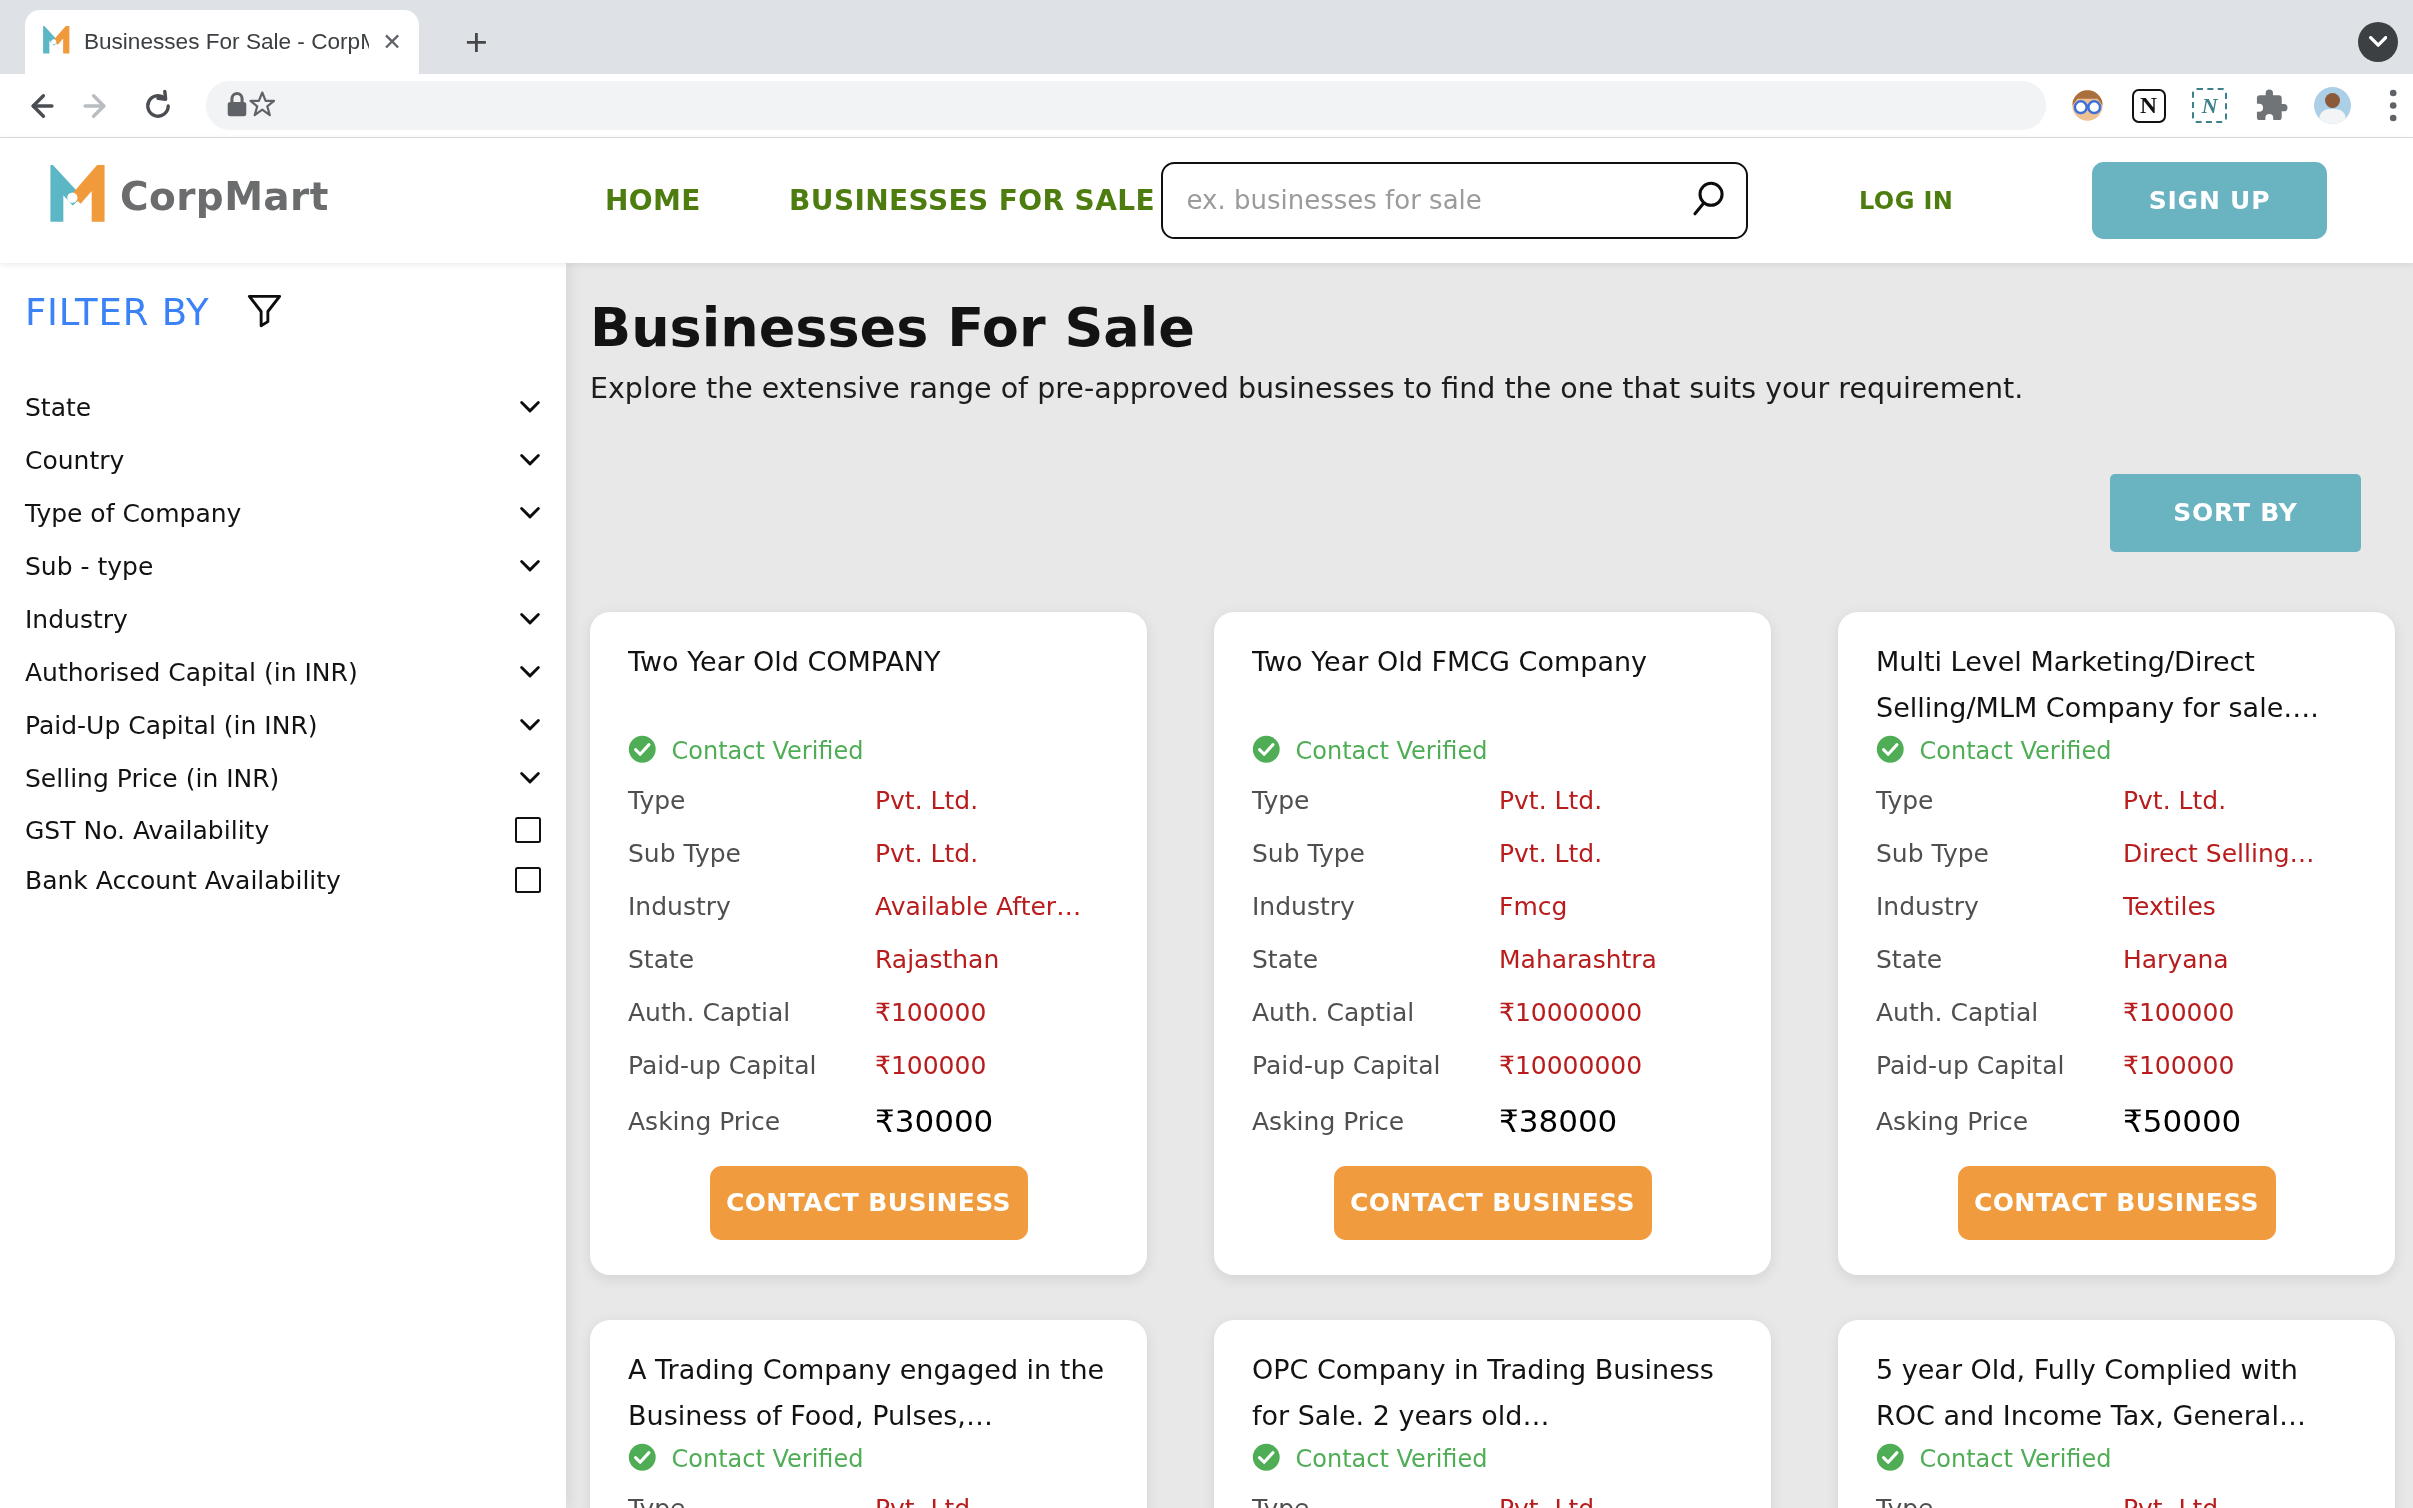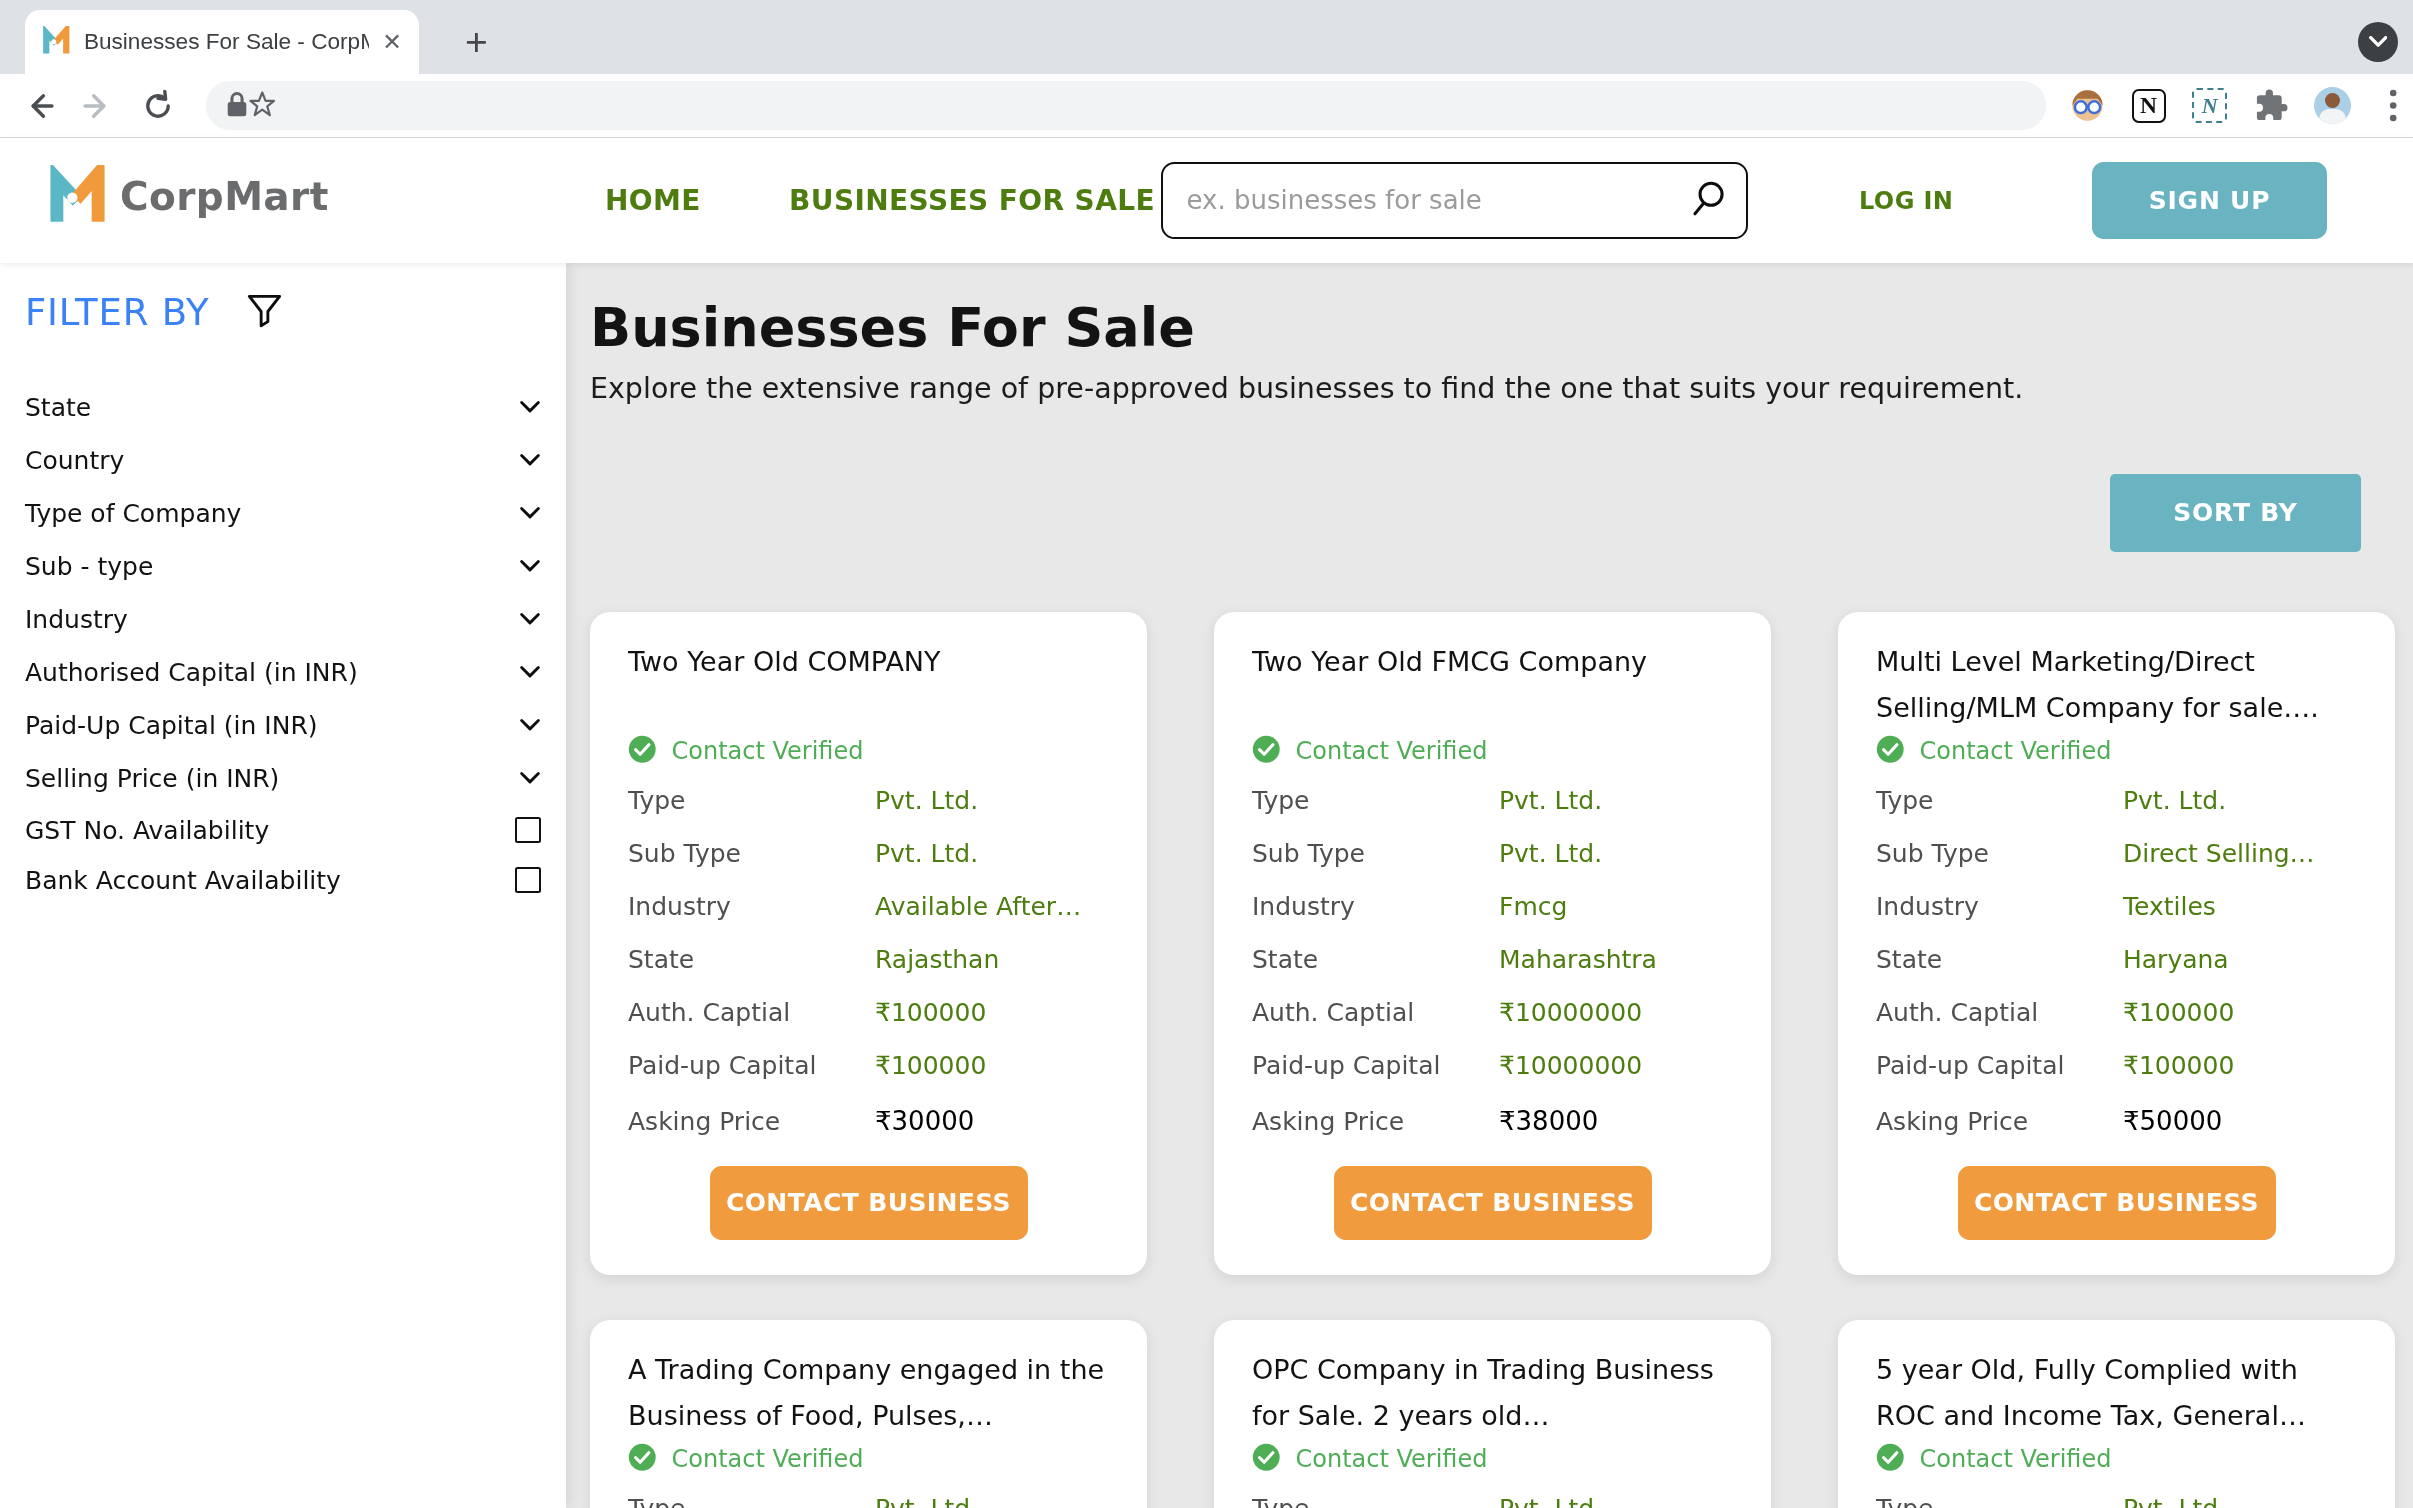--- a/index.html
+++ b/index.html
@@ -77,24 +77,24 @@
 
   .grid { margin-top:60px; display:grid; grid-template-columns:repeat(3,557px); column-gap:67px; row-gap:45px; }
   .card { width:557px; min-height:662px; background:#fff; border-radius:20px;
           box-shadow:0 3.4px 13.4px rgba(0,0,0,.09); padding:27px 38px 35px 38px; display:flex; flex-direction:column; }
   .card-title { font-size:27px; font-weight:500; color:#121212; line-height:46px; height:92px; overflow:hidden; }
   .verified { margin-top:5px; height:30px; display:flex; align-items:center; gap:15px; }
   .verified-label { font-size:24px; color:#4fae55; }
   .rows { margin-top:8.4px; }
   .crow { height:53px; display:flex; align-items:center; }
   .crow-label { width:247px; font-size:25px; color:#4f4f4f; flex-shrink:0; }
-  .crow-value { font-size:25px; color:#4d7c0f; }
+  .crow-value { font-size:25px; color:#b91c1c; }
   .askrow { margin-top:3.4px; height:52px; display:flex; align-items:center; }
   .ask-label { width:247px; font-size:25px; color:#4f4f4f; flex-shrink:0; }
-  .ask-value { font-size:26px; font-weight:500; color:#000; }
+  .ask-value { font-size:31px; font-weight:500; color:#000; }
   .contactbtn { margin-top:18.4px; align-self:center; width:318px; height:74px; background:#f09c3e; border:none;
                 border-radius:11.7px; color:#fff; font-size:25px; font-weight:700; letter-spacing:0.4px;
                 font-family:"DejaVu Sans",sans-serif; display:flex; align-items:center; justify-content:center; }
 </style>
 </head>
 <body>
 
 <div class="screen">
 
   <div class="tabstrip">

